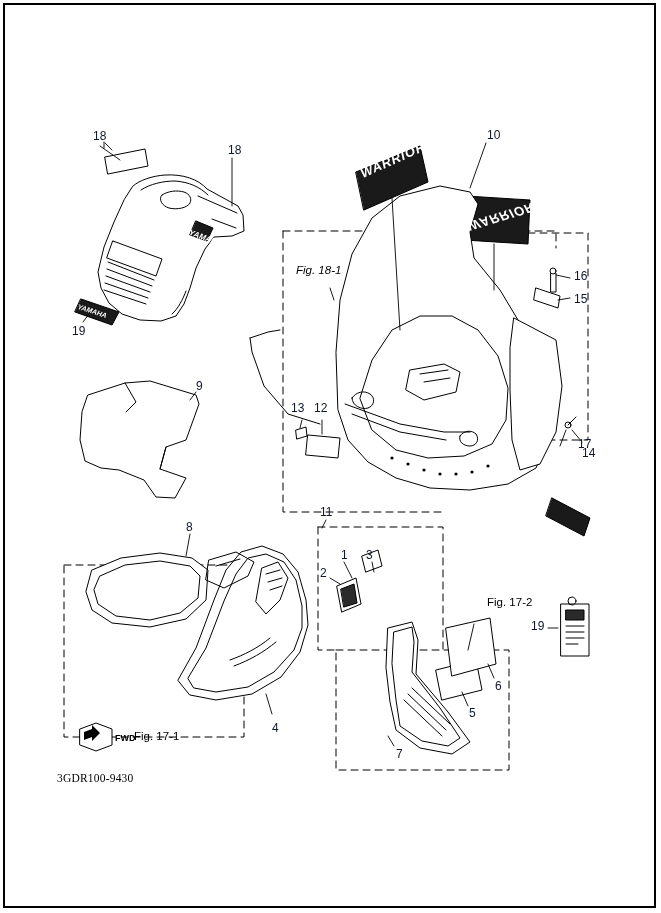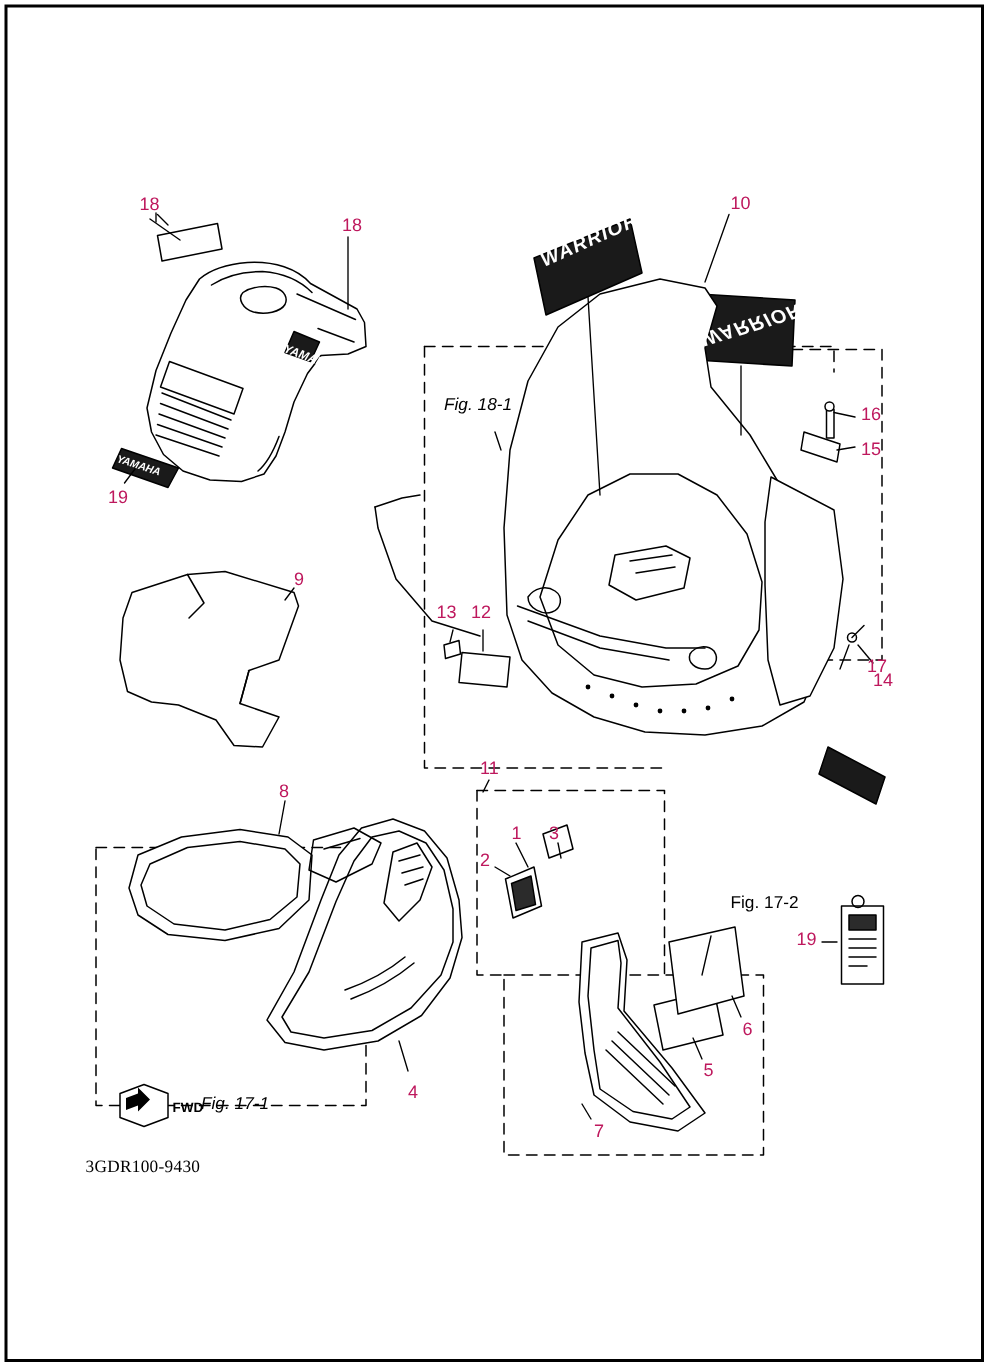--- a/index.html
+++ b/index.html
@@ -30,21 +30,21 @@
     position: absolute;
     left: 0;
     top: 0;
     width: 661px;
     height: 913px;
   }
   .lbl {
     position: absolute;
     font-family: "Liberation Sans", sans-serif;
     font-size: 12px;
-    color: #be185d;
+    color: #0f172a;
     white-space: nowrap;
     line-height: 1;
   }
   .fig {
     position: absolute;
     font-family: "Liberation Sans", sans-serif;
     font-size: 11.5px;
     color: #000;
     white-space: nowrap;
   }
@@ -322,21 +322,21 @@
   <div class="warrior" style="left:470px; top:234px; font-size:13px; transform:rotate(-17deg) scaleY(-1); transform-origin:left top;">WARRIOR</div>
   <div class="warrior" style="left:551px; top:524px; font-size:8px; transform:rotate(28deg); transform-origin:left top;">WARRIOR</div>
   <div class="yam-txt" style="left:191px; top:228px; transform:rotate(20deg); transform-origin:left top;">YAMAHA</div>
   <div class="yam-txt" style="left:79px; top:303px; font-size:7px; transform:rotate(18deg); transform-origin:left top;">YAMAHA</div>
 
   <div class="fwd-txt" style="left:91px; top:733px;">FWD</div>
 
   <div class="partno" style="left:57px; top:772px;">3GDR100-9430</div>
 
   <div class="fig" style="left:296px; top:264px;font-style:italic;">Fig. 18-1</div>
-  <div class="fig" style="left:134px; top:730px;font-style:italic;">Fig. 17-1</div>
+  <div class="fig" style="left:134px; top:730px;">Fig. 17-1</div>
   <div class="fig" style="left:451px; top:596px;margin-left:36px;">Fig. 17-2</div>
 
   <div class="lbl" style="left:93px; top:130px;">18</div>
   <div class="lbl" style="left:228px; top:144px;">18</div>
   <div class="lbl" style="left:72px; top:325px;">19</div>
   <div class="lbl" style="left:487px; top:129px;">10</div>
   <div class="lbl" style="left:574px; top:270px;">16</div>
   <div class="lbl" style="left:574px; top:293px;">15</div>
   <div class="lbl" style="left:578px; top:438px;">17</div>
   <div class="lbl" style="left:553px; top:447px;margin-left:29px;">14</div>

